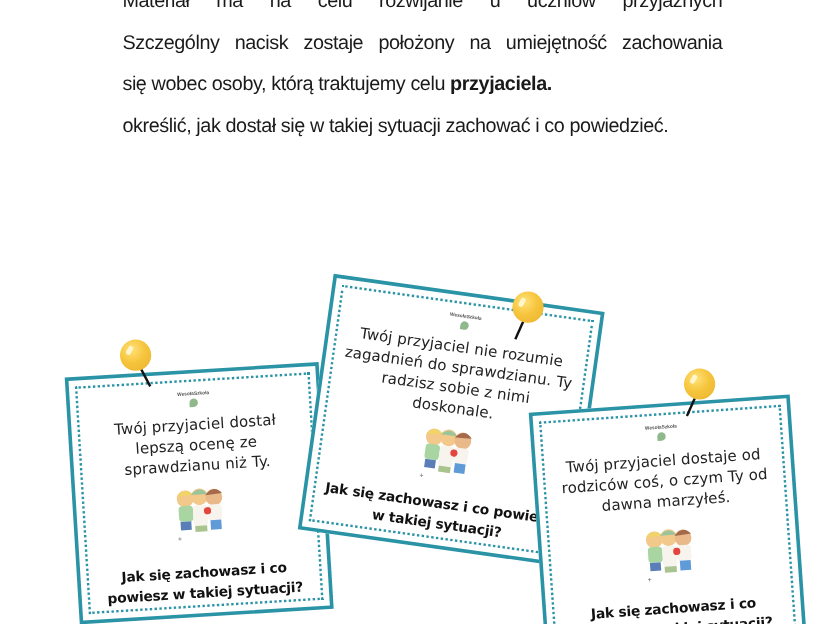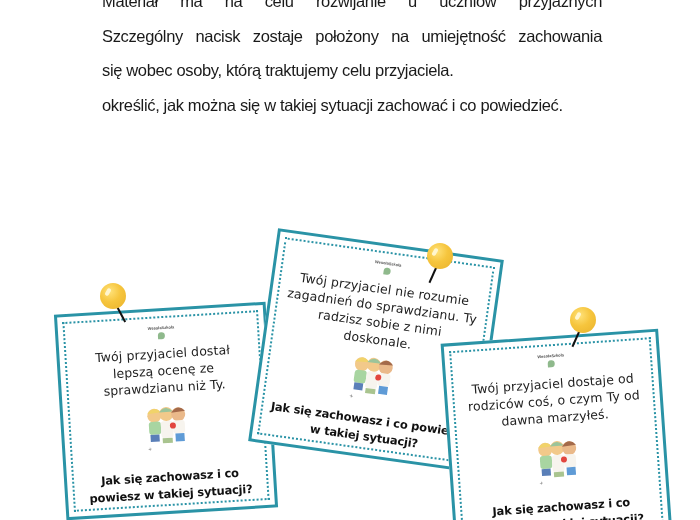--- a/index.html
+++ b/index.html
@@ -10,21 +10,21 @@
     color:#1a1a1a;
   }
   .text-block {
     position:absolute; left:102px; top:-16px; width:500px;
     font-size:16.5px; line-height:34.5px;
     letter-spacing:-0.35px;
     font-stretch:condensed;
   }
   .text-block p { margin:0; white-space:nowrap; }
   .text-block .justify { text-align:justify; text-align-last:justify; white-space:normal; }
-  .text-block b { font-weight:400; }
+  .text-block b { font-weight:700; }
 
   .card {
     position:absolute; background:#fff;
     border:3px solid #2a93a6;
     box-sizing:border-box;
   }
   .card .inner {
     position:absolute; left:5px; top:5px; right:5px; bottom:5px;
     border:2px dotted #2a93a6;
   }
@@ -68,21 +68,21 @@
     background:#fff6cf; transform:rotate(30deg);
   }
 </style>
 </head>
 <body>
 
 <div class="text-block">
   <p class="justify">Materiał ma na celu rozwijanie u uczniów przyjaznych</p>
   <p class="justify">Szczególny nacisk zostaje położony na umiejętność zachowania</p>
   <p><span>się wobec osoby, którą traktujemy celu </span><b>przyjaciela.</b></p>
-  <p>określić, jak można się w takiej sytuacji zachować i co powiedzieć.</p>
+  <p>określić, jak dostał się w takiej sytuacji zachować i co powiedzieć.</p>
 </div>
 
 <div class="card" style="left:60px; top:308px; width:212px; height:206px; transform:rotate(-3.5deg);">
   <div class="inner"></div>
   <div class="logo" style="top:14px;">WesołaSzkoła</div>
   <div class="logo-leaf" style="top:21px;"></div>
   <div class="situation" style="top:34px;">Twój przyjaciel dostał lepszą ocenę ze sprawdzianu niż Ty.</div>
   <svg class="kids" style="top:90px;" viewBox="0 0 52 50">
     <g>
       <circle cx="14" cy="14" r="7" fill="#f2c98a"></circle>

